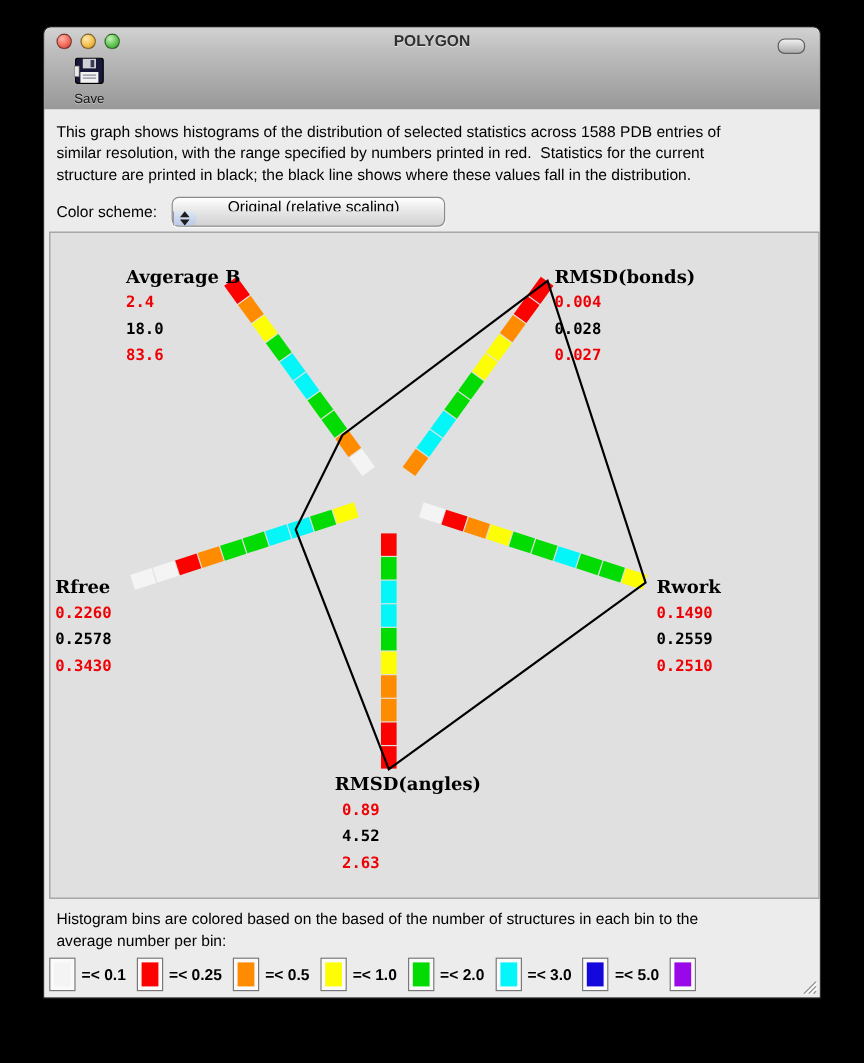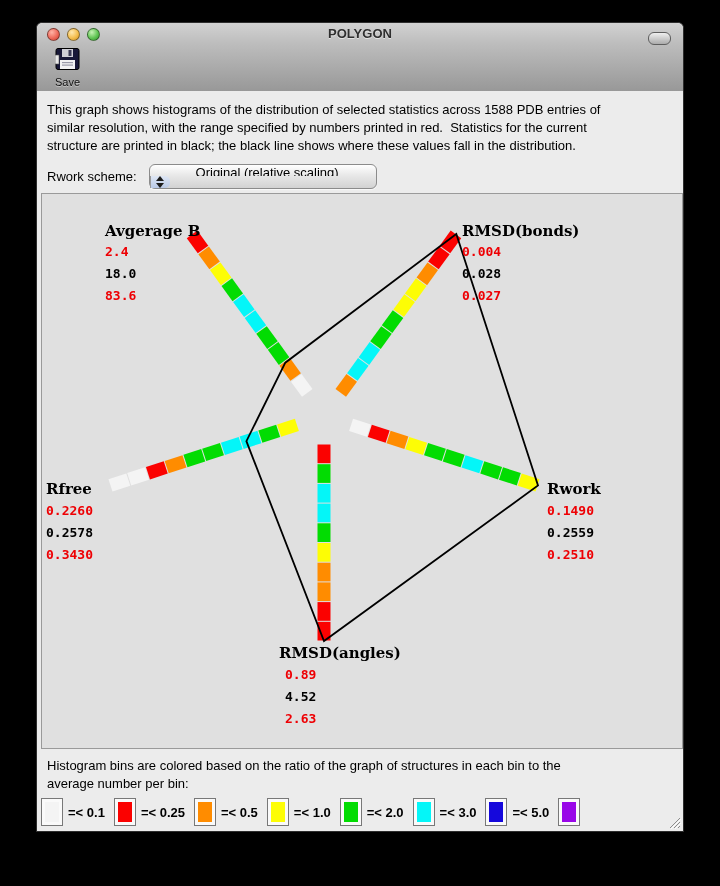--- a/index.html
+++ b/index.html
@@ -16,21 +16,21 @@
   .title{position:absolute;left:0;right:0;top:3px;text-align:center;
          font-size:13px;font-weight:bold;color:#2f2f2f;text-shadow:0 1px 0 rgba(255,255,255,.55);}
   .lights{position:absolute;left:10px;top:5px;display:flex;gap:7px;}
   .light{width:13px;height:13px;border-radius:50%;box-sizing:border-box;border:1px solid rgba(0,0,0,.45);}
   .light.red{background:radial-gradient(circle at 35% 30%,#ffb3a6,#ef6b5c 55%,#c33a2c);}
   .light.yellow{background:radial-gradient(circle at 35% 30%,#ffe9b0,#f5bf4f 55%,#c98d1e);}
   .light.green{background:radial-gradient(circle at 35% 30%,#c6f2b4,#61c554 55%,#2e8f28);}
   .capsule{position:absolute;right:12px;top:9px;width:21px;height:11px;border-radius:6px;
            border:1px solid #5e5e5e;background:linear-gradient(#efefef,#ababab);}
   .tool-save{position:absolute;left:10px;top:25px;width:40px;display:flex;flex-direction:column;
-             align-items:center;cursor:default;}
+             align-items:flex-end;cursor:default;}
   .tool-save .lbl{font-size:11px;color:#111;margin-top:2px;margin-left:1px;
                   text-shadow:0 1px 0 rgba(255,255,255,.4);}
   
   .content{position:absolute;left:0;top:68px;right:0;bottom:0;background:#ececec;}
   .description{margin:10px 8px 0 10px;font-size:13px;line-height:18px;color:#000;white-space:pre-wrap;}
   .color-row{margin:9px 0 0 10px;display:flex;align-items:center;font-size:13px;color:#000;}
   .popup{margin-left:12px;width:226px;height:23px;border:1px solid #8b8b8b;border-radius:6px;
          background:linear-gradient(#ffffff,#e8e8e8 45%,#d2d2d2);display:flex;align-items:center;
          box-shadow:0 1px 1px rgba(255,255,255,.7);cursor:default;flex-direction:column;}
   .popup-text{flex:1;padding-left:9px;font-size:13px;color:#000;white-space:nowrap;overflow:hidden;}
@@ -88,21 +88,21 @@
         <span class="lbl">Save</span>
       </div>
     </div>
 
     <div class="content">
       <div class="description">This graph shows histograms of the distribution of selected statistics across 1588 PDB entries of
 similar resolution, with the range specified by numbers printed in red.  Statistics for the current
 structure are printed in black; the black line shows where these values fall in the distribution.</div>
 
       <div class="color-row">
-        <span>Rwork scheme:</span>
+        <span>Color scheme:</span>
         <div class="popup">
           <span class="popup-text">Original (relative scaling)</span>
           <span class="popup-cap">
             <span class="arr-up"></span>
             <span class="arr-dn"></span>
           </span>
         </div>
       </div>
 
       <div class="plot-panel">
@@ -184,21 +184,21 @@
             <text x="243" y="485" class="axis-value" fill="#ee0004">0.89</text>
             <text x="243" y="507" class="axis-value" fill="#000000">4.52</text>
             <text x="243" y="529" class="axis-value" fill="#ee0004">2.63</text>
             <text x="505" y="300" class="axis-name">Rwork</text>
             <text x="505" y="321" class="axis-value" fill="#ee0004">0.1490</text>
             <text x="505" y="343" class="axis-value" fill="#000000">0.2559</text>
             <text x="505" y="365" class="axis-value" fill="#ee0004">0.2510</text>
           </svg>
       </div>
 
-      <div class="legend-note">Histogram bins are colored based on the ratio of the graph of structures in each bin to the
+      <div class="legend-note">Histogram bins are colored based on the based of the number of structures in each bin to the
 average number per bin:</div>
       <div class="legend-row" id="legend-row">
           <div class="legend-item">
             <span class="swatch">
               <span class="fill" style="background: rgb(244, 244, 244);"></span>
             </span>
             <span class="legend-label">=&lt; 0.1</span>
           </div>
           <div class="legend-item">
             <span class="swatch">

